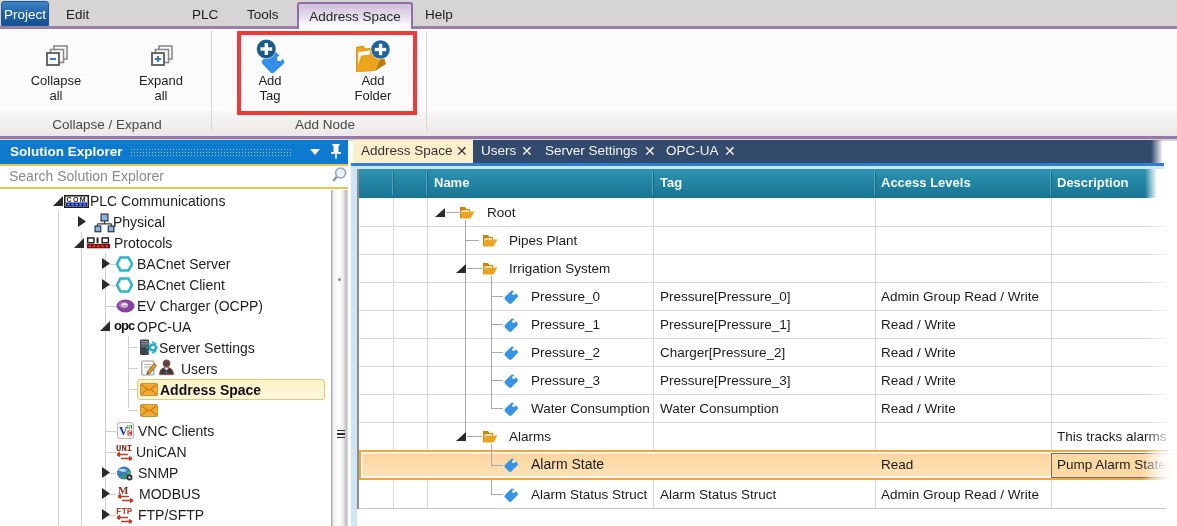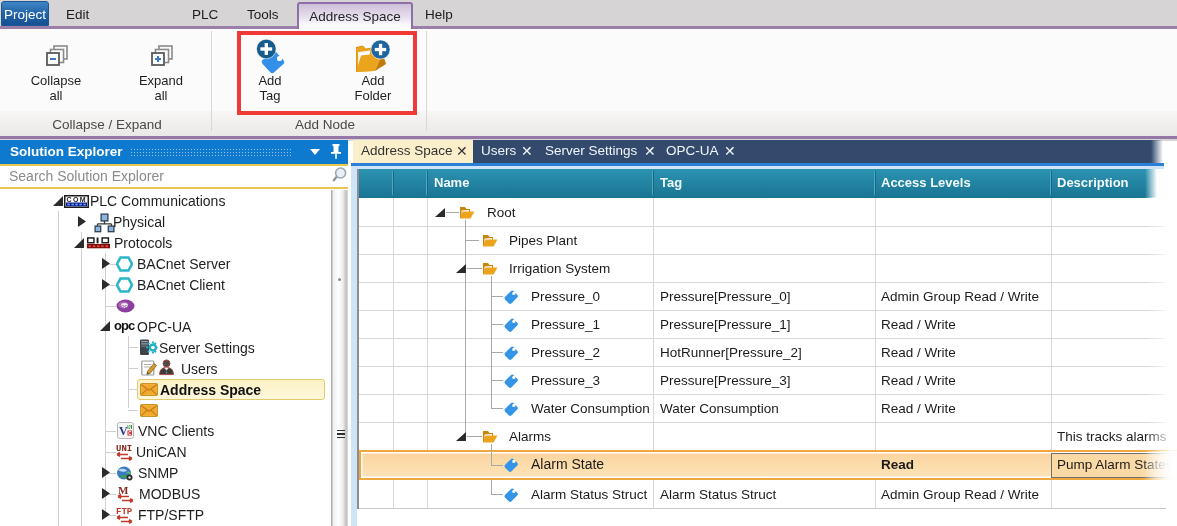--- a/index.html
+++ b/index.html
@@ -173,20 +173,21 @@
     </svg>
     <div class="txt" style="left:137px;top:86px;font-size:14px;color:#1e1e1e;line-height:20px;">BACnet Client</div>
 
     <div class="abs" style="left:105px;top:116.5px;width:11px;height:1px;background:#cfcfcf;"></div>
     <svg class="abs" style="left:116px;top:110px;" width="19" height="14" viewBox="0 0 19 14">
       <ellipse cx="9.5" cy="7" rx="9" ry="6.5" fill="#8b3f9e"></ellipse>
       <ellipse cx="7.5" cy="6" rx="5" ry="3.6" fill="#a76ab5"></ellipse>
       <ellipse cx="8.5" cy="6.5" rx="3.4" ry="2.4" fill="#fff" opacity="0.85"></ellipse>
       <text x="5.2" y="8.6" font-size="4.2" font-weight="bold" fill="#8b3f9e">OCPP</text>
     </svg>
+    <div class="txt" style="left:137px;top:107px;font-size:14px;color:#1e1e1e;line-height:20px;">EV Charger (OCPP)</div>
 
     <svg class="abs" style="left:100px;top:132px;" width="11" height="11" viewBox="0 0 11 11">
         <path d="M10 0 L10 10 L0 10 Z" fill="#2b2b2b"></path>
       </svg>
     <div class="txt" style="left:114px;top:128px;font-size:13px;font-weight:bold;color:#111;line-height:18px;letter-spacing:-1px;">opc</div>
     <div class="txt" style="left:137px;top:128px;font-size:14px;color:#1e1e1e;line-height:20px;">OPC-UA</div>
 
     <div class="abs" style="left:128px;top:158.3px;width:10px;height:1px;background:#cfcfcf;"></div>
     <svg class="abs" style="left:139px;top:150px;" width="19" height="17" viewBox="0 0 19 17">
       <rect x="1" y="0.5" width="9" height="15.5" rx="1.2" fill="#3f444b"></rect>
@@ -418,21 +419,21 @@
     <div class="txt" style="left:301px;top:117px;font-size:13.5px;color:#1b1b1b;line-height:19px;">Pressure[Pressure_1]</div>
     <div class="txt" style="left:522px;top:117px;font-size:13.5px;color:#1b1b1b;line-height:19px;">Read / Write</div>
 
     <svg class="abs" style="left:144px;top:147px;" width="15" height="15" viewBox="0 0 15 15">
       <g transform="rotate(-45 7.5 7.5)">
           <rect x="1.5" y="4" width="12" height="9" rx="2" fill="#3394e8"></rect>
         </g>
       <circle cx="10.8" cy="4.4" r="1.6" fill="#fff"></circle>
     </svg>
     <div class="txt" style="left:172px;top:145px;font-size:13.5px;color:#1b1b1b;line-height:19px;">Pressure_2</div>
-    <div class="txt" style="left:301px;top:145px;font-size:13.5px;color:#1b1b1b;line-height:19px;">HotRunner[Pressure_2]</div>
+    <div class="txt" style="left:301px;top:145px;font-size:13.5px;color:#1b1b1b;line-height:19px;">Charger[Pressure_2]</div>
     <div class="txt" style="left:522px;top:145px;font-size:13.5px;color:#1b1b1b;line-height:19px;">Read / Write</div>
 
     <svg class="abs" style="left:144px;top:175px;" width="15" height="15" viewBox="0 0 15 15">
       <g transform="rotate(-45 7.5 7.5)">
           <rect x="1.5" y="4" width="12" height="9" rx="2" fill="#3394e8"></rect>
         </g>
       <circle cx="10.8" cy="4.4" r="1.6" fill="#fff"></circle>
     </svg>
     <div class="txt" style="left:172px;top:173px;font-size:13.5px;color:#1b1b1b;line-height:19px;">Pressure_3</div>
     <div class="txt" style="left:301px;top:173px;font-size:13.5px;color:#1b1b1b;line-height:19px;">Pressure[Pressure_3]</div>
@@ -463,21 +464,21 @@
     <div class="abs" style="left:0;top:252.5px;width:818px;height:30px;background:linear-gradient(#fbd49e,#fde3b8);border:2px solid #f0a73e;box-shadow:inset 0 0 0 1.5px #ffffff;"></div>
     <div class="abs" style="left:132px;top:252.5px;width:1px;height:14.5px;background:#a8a8a8;"></div>
     <div class="abs" style="left:132px;top:267px;width:12px;height:1px;background:#a8a8a8;"></div>
     <svg class="abs" style="left:144px;top:259.5px;" width="15" height="15" viewBox="0 0 15 15">
       <g transform="rotate(-45 7.5 7.5)">
           <rect x="1.5" y="4" width="12" height="9" rx="2" fill="#3394e8"></rect>
         </g>
       <circle cx="10.8" cy="4.4" r="1.6" fill="#fff"></circle>
     </svg>
     <div class="txt" style="left:172px;top:257.5px;font-size:14px;color:#1b1b1b;line-height:19px;">Alarm State</div>
-    <div class="txt" style="left:522px;top:257.5px;font-size:13.5px;color:#1b1b1b;line-height:19px;font-weight:bold;">Read</div>
+    <div class="txt" style="left:522px;top:257.5px;font-size:13.5px;color:#1b1b1b;line-height:19px;">Read</div>
     <div class="abs" style="left:692px;top:255px;width:126px;height:25.5px;background:#fbd9a4;border:1.5px solid #6f6f6f;"></div>
     <div class="txt" style="left:698px;top:257.5px;font-size:13.5px;color:#1b1b1b;line-height:19px;">Pump Alarm States</div>
     <div class="abs" style="left:782px;top:253px;width:36px;height:30px;background:linear-gradient(90deg,rgba(255,255,255,0),rgba(255,255,255,0.9) 90%);"></div>
 
     <svg class="abs" style="left:144px;top:289px;" width="15" height="15" viewBox="0 0 15 15">
       <g transform="rotate(-45 7.5 7.5)">
           <rect x="1.5" y="4" width="12" height="9" rx="2" fill="#3394e8"></rect>
         </g>
       <circle cx="10.8" cy="4.4" r="1.6" fill="#fff"></circle>
     </svg>

